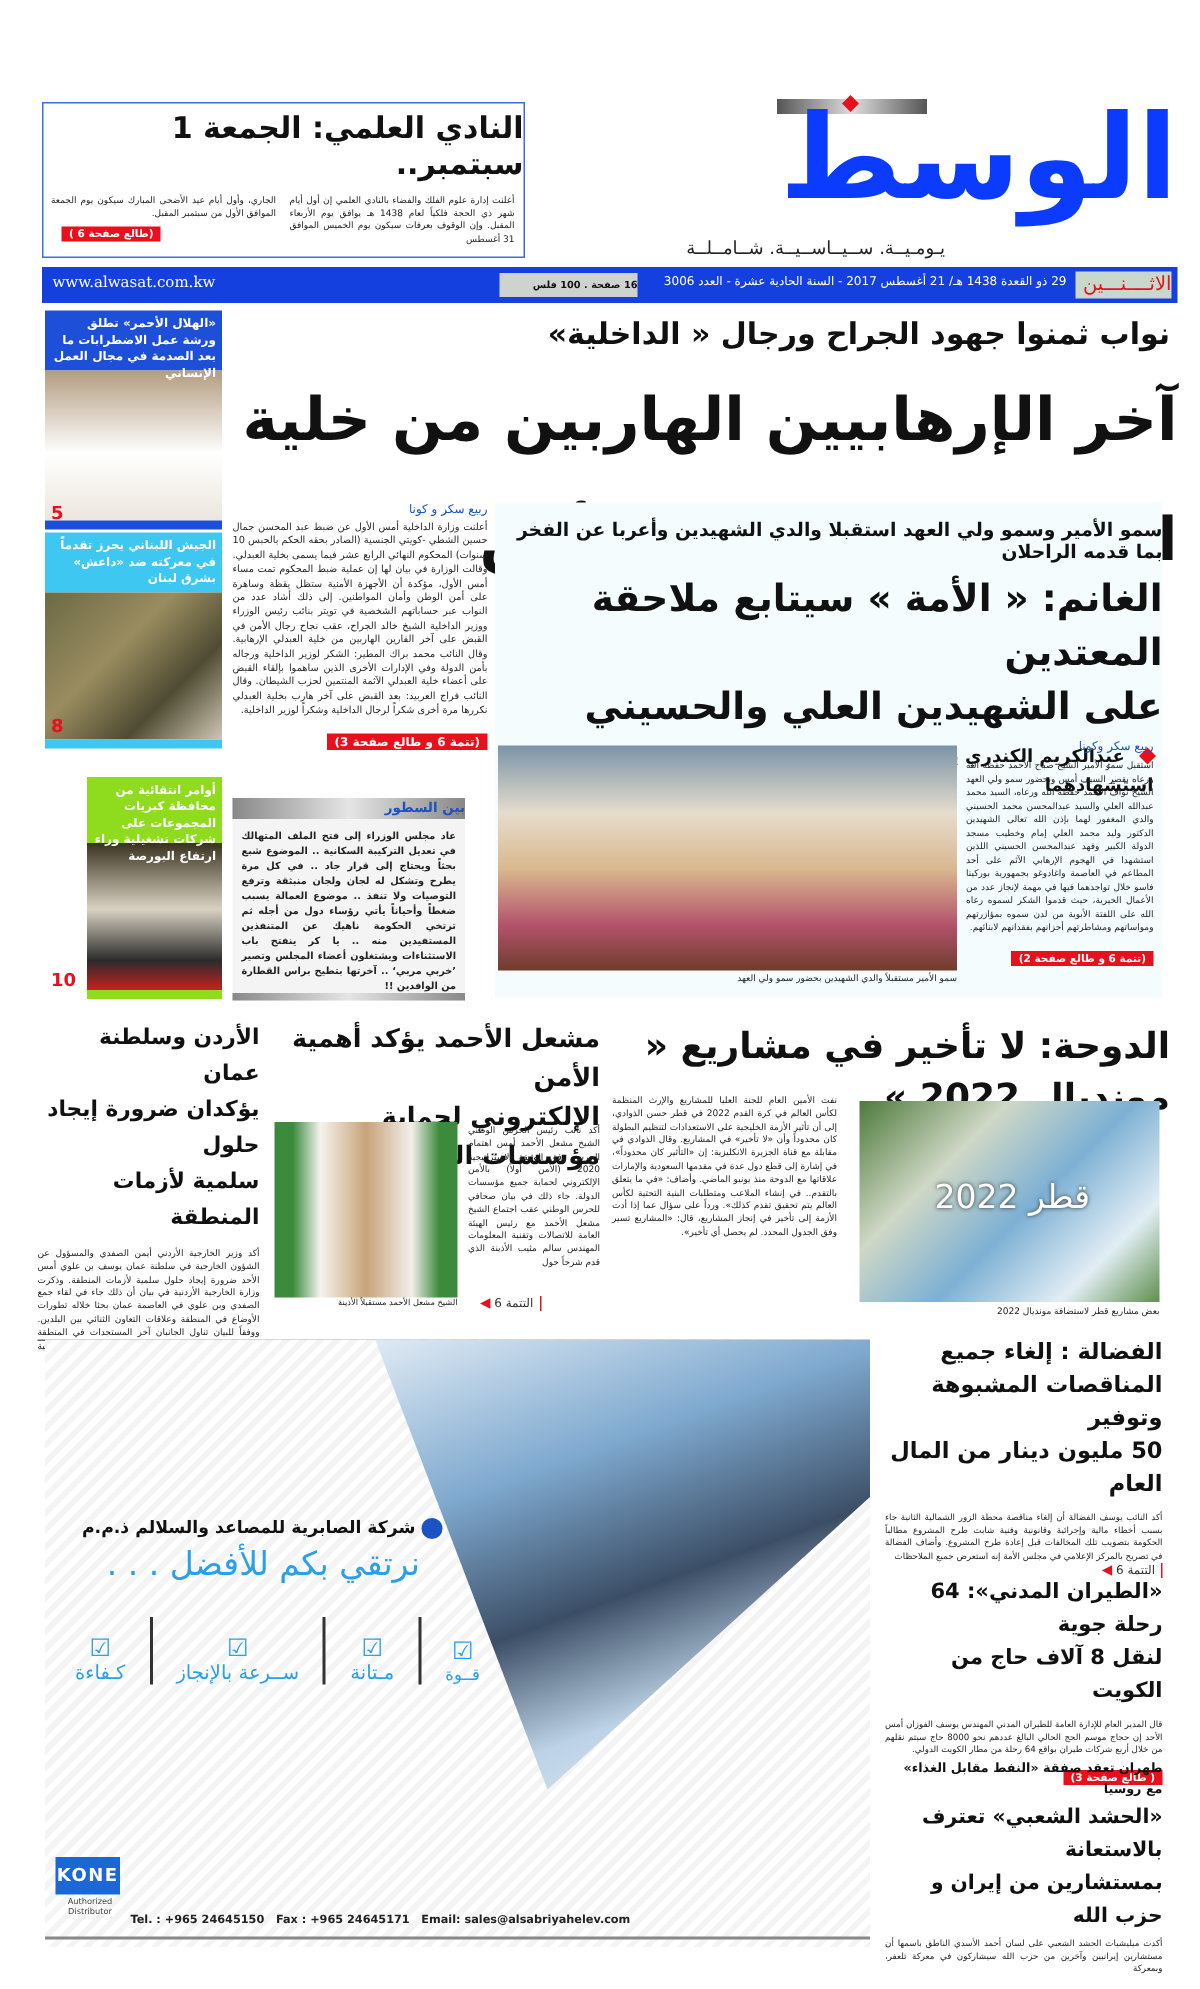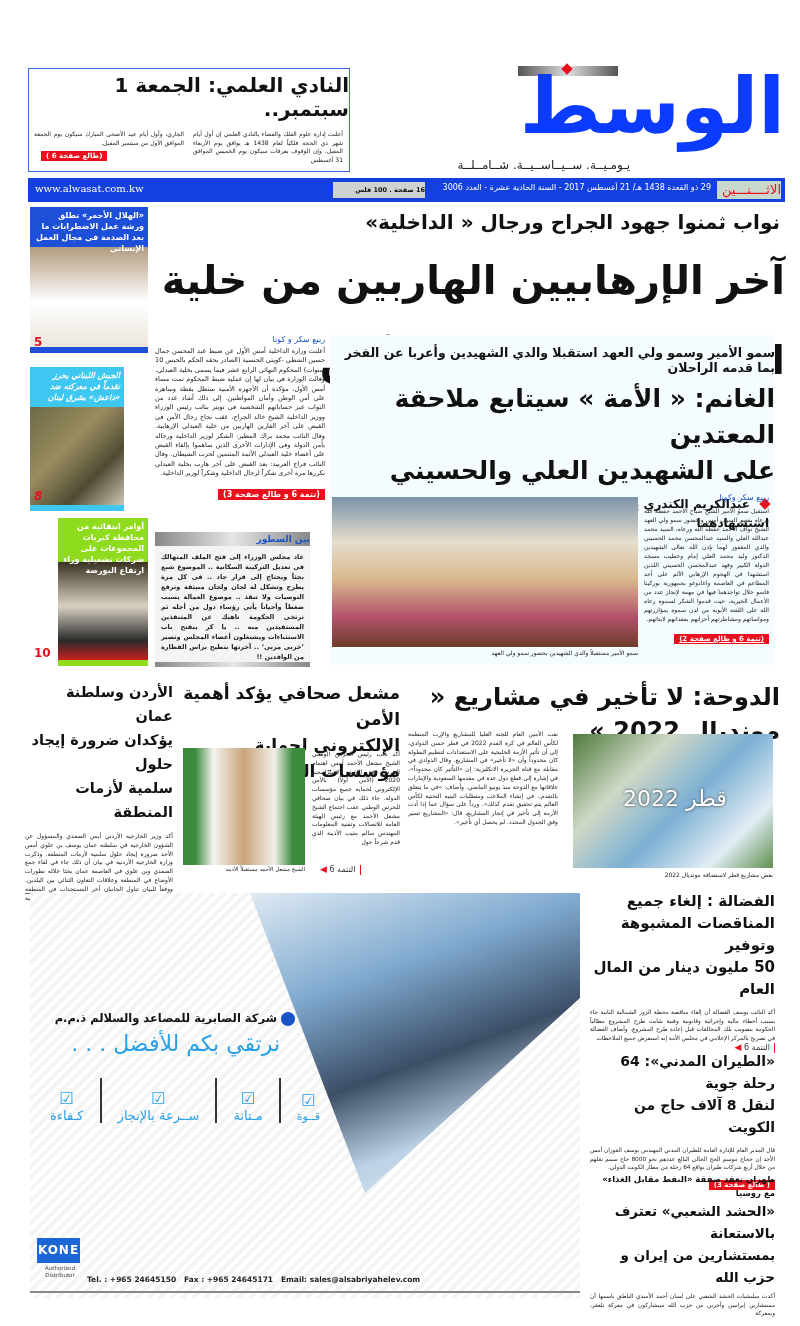--- a/index.html
+++ b/index.html
@@ -47,21 +47,21 @@
 <div class="abs hl" style="left:160px;top:210px;width:620px;font-size:20px;">نواب ثمنوا جهود الجراح ورجال « الداخلية»</div>
 <div class="abs hl" style="left:155px;top:240px;width:630px;font-size:40px;line-height:80px;letter-spacing:-1.5px;">آخر الإرهابيين الهاربين من خلية العبدلي في قبضة الأمن</div>
 
 <div class="abs" style="left:30px;top:207px;width:118px;height:148px;">
   <div class="rtl" style="background:#1e4fd8;color:#fff;font-size:8px;line-height:11px;padding:3px 4px;height:40px;font-weight:bold;">«الهلال الأحمر» تطلق ورشة عمل الاضطرابات ما بعد الصدمة في مجال العمل الإنساني</div>
   <div class="photo" style="height:100px;background:linear-gradient(180deg,#b39c80,#fff 55%,#ece6dd);"></div>
   <div style="position:absolute;left:4px;bottom:6px;color:#e8101c;font-weight:bold;font-size:12px;">5</div>
   <div style="height:6px;background:#1e4fd8;"></div>
 </div>
 
-<div class="abs" style="left:30px;top:367px;width:94px;height:144px;font-style:italic;">
+<div class="abs" style="left:30px;top:355px;width:118px;height:144px;">
   <div class="rtl" style="background:#3ec7f0;color:#fff;font-size:8px;line-height:11px;padding:3px 4px;height:40px;font-weight:bold;">الجيش اللبناني يحرز تقدماً في معركته ضد «داعش» بشرق لبنان</div>
   <div class="photo" style="height:98px;background:linear-gradient(135deg,#6b6a45,#9a8c60 40%,#4f4c33 70%,#cfc6b4);"></div>
   <div style="position:absolute;left:4px;bottom:8px;color:#e8101c;font-weight:bold;font-size:12px;">8</div>
   <div style="height:6px;background:#3ec7f0;"></div>
 </div>
 
 <div class="abs" style="left:30px;top:518px;width:118px;height:148px;padding-left:28px;">
   <div class="rtl" style="background:#8fdc1e;color:#fff;font-size:8px;line-height:11px;padding:3px 4px;height:44px;font-weight:bold;">أوامر انتقائية من محافظة كبريات المجموعات على شركات تشغيلية وراء ارتفاع البورصة</div>
   <div class="photo" style="height:98px;background:linear-gradient(180deg,#3a3220,#d9d2c2 45%,#2b2b2b 80%,#c72020);"></div>
   <div style="position:absolute;left:4px;bottom:6px;color:#e8101c;font-weight:bold;font-size:12px;">10</div>
@@ -89,36 +89,36 @@
   <div class="rtl" style="margin-top:4px;padding-right:6px;">
     <span style="display:inline-block;width:8px;height:8px;background:#e8101c;transform:rotate(45deg);margin-left:6px;"></span>
     <span class="hl" style="font-size:12px;">عبدالكريم الكندري يطالب بتشكيل لجنة تقصي حقائق حول حادثة استشهادهما</span>
   </div>
   <div class="abs photo" style="left:2px;top:162px;width:306px;height:150px;background:linear-gradient(180deg,#7a94a8,#e6ddcc 30%,#d9b88e 55%,#b3526b 80%,#6e3d2b);"></div>
   <div class="abs" style="left:2px;top:314px;width:306px;font-size:6px;color:#222;direction:rtl;text-align:right;">سمو الأمير مستقبلاً والدي الشهيدين بحضور سمو ولي العهد</div>
   <div class="abs" style="left:314px;top:158px;width:125px;">
     <div class="byline" style="margin-bottom:4px;">ربيع سكر وكونا</div>
     <div class="body-text" style="font-size:6px;line-height:9px;">استقبل سمو الأمير الشيخ صباح الأحمد حفظه الله ورعاه بقصر السيف أمس وبحضور سمو ولي العهد الشيخ نواف الأحمد حفظه الله ورعاه، السيد محمد عبدالله العلي والسيد عبدالمحسن محمد الحسيني والدي المغفور لهما بإذن الله تعالى الشهيدين الدكتور وليد محمد العلي إمام وخطيب مسجد الدولة الكبير وفهد عبدالمحسن الحسيني اللذين استشهدا في الهجوم الإرهابي الآثم على أحد المطاعم في العاصمة واغادوغو بجمهورية بوركينا فاسو خلال تواجدهما فيها في مهمة لإنجاز عدد من الأعمال الخيرية، حيث قدموا الشكر لسموه رعاه الله على اللفتة الأبوية من لدن سموه بمؤازرتهم ومواساتهم ومشاطرتهم أحزانهم بفقدانهم لابنائهم.</div>
     <div style="direction:rtl;margin-top:3px;">
-      <span class="red-tag" style="font-size:7px;text-decoration:underline;">(تتمة 6 و طالع صفحة 2)</span>
+      <span class="red-tag" style="font-size:7px;">(تتمة 6 و طالع صفحة 2)</span>
     </div>
   </div>
 </div>
 
 <div class="abs" style="left:400px;top:680px;width:380px;height:195px;">
   <div class="hl" style="font-size:24px;line-height:34px;text-align:right;direction:rtl;">الدوحة: لا تأخير في مشاريع « مونديال 2022 »</div>
   <div class="abs body-text" style="right:222px;top:50px;width:150px;font-size:6px;line-height:8.8px;">نفت الأمين العام للجنة العليا للمشاريع والإرث المنظمة لكأس العالم في كرة القدم 2022 في قطر حسن الذوادي، إلى أن تأثير الأزمة الخليجية على الاستعدادات لتنظيم البطولة كان محدوداً وأن «لا تأخير» في المشاريع. وقال الذوادي في مقابلة مع قناة الجزيرة الانكليزية: إن «التأثير كان محدوداً»، في إشارة إلى قطع دول عدة في مقدمها السعودية والإمارات علاقاتها مع الدوحة منذ يونيو الماضي. وأضاف: «في ما يتعلق بالتقدم.. في إنشاء الملاعب ومتطلبات البنية التحتية لكأس العالم يتم تحقيق تقدم كذلك». ورداً على سؤال عما إذا أدت الأزمة إلى تأخير في إنجاز المشاريع، قال: «المشاريع تسير وفق الجدول المحدد. لم يحصل أي تأخير».</div>
   <div class="abs photo" style="left:173px;top:54px;width:200px;height:134px;background:linear-gradient(135deg,#4e7a3c,#cfd8c5 30%,#7db0d4 55%,#e2eef5 80%,#5f8f4e);">
     <div class="abs" style="left:50px;top:52px;font-size:22px;color:#fff;font-weight:normal;text-shadow:0 0 3px #333;">قطر 2022</div>
   </div>
   <div class="abs" style="left:173px;top:191px;width:200px;font-size:6px;direction:rtl;text-align:right;color:#222;">بعض مشاريع قطر لاستضافة مونديال 2022</div>
 </div>
 
 <div class="abs" style="left:180px;top:680px;width:220px;height:195px;">
-  <div class="hl" style="font-size:17px;line-height:26px;">مشعل صحافي يؤكد أهمية الأمن</div>
+  <div class="hl" style="font-size:17px;line-height:26px;">مشعل الأحمد يؤكد أهمية الأمن</div>
   <div class="hl" style="font-size:17px;line-height:26px;">الإلكتروني لحماية مؤسسات الدولة</div>
   <div class="abs photo" style="left:3px;top:68px;width:122px;height:117px;background:linear-gradient(90deg,#3c8b3c 0 10%,#f5f3ee 25%,#c8a37a 50%,#f2efe9 75%,#3c8b3c 90%);"></div>
   <div class="abs" style="left:3px;top:186px;width:122px;font-size:5.5px;direction:rtl;text-align:right;color:#222;">الشيخ مشعل الأحمد مستقبلاً الأذينة</div>
   <div class="abs body-text" style="right:0;top:70px;width:88px;font-size:6px;line-height:8.8px;">أكد نائب رئيس الحرس الوطني الشيخ مشعل الأحمد أمس اهتمام الحرس وفق الوثيقة الاستراتيجية 2020 (الأمن أولاً) بالأمن الإلكتروني لحماية جميع مؤسسات الدولة. جاء ذلك في بيان صحافي للحرس الوطني عقب اجتماع الشيخ مشعل الأحمد مع رئيس الهيئة العامة للاتصالات وتقنية المعلومات المهندس سالم مثيب الأذينة الذي قدم شرحاً حول</div>
   <div class="abs cont" style="left:140px;top:184px;">
     <span class="bar"></span><span>التتمة 6</span> <span class="arrow">◀</span>
   </div>
 </div>
 
 <div class="abs" style="left:25px;top:680px;width:148px;height:195px;">

